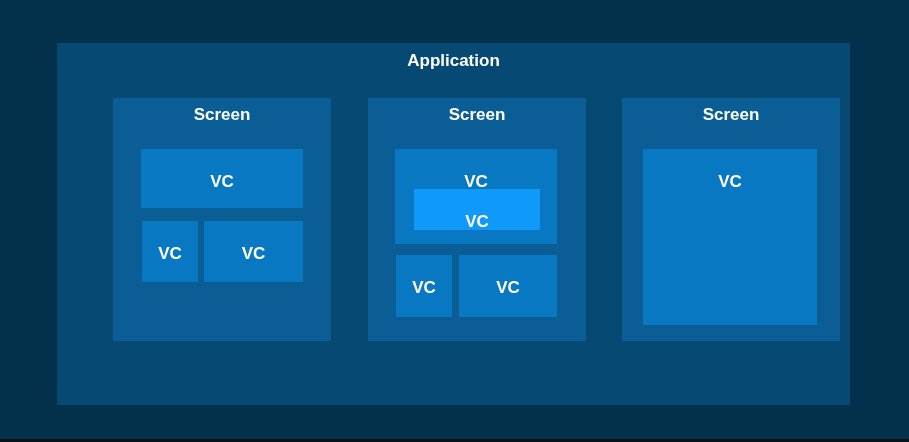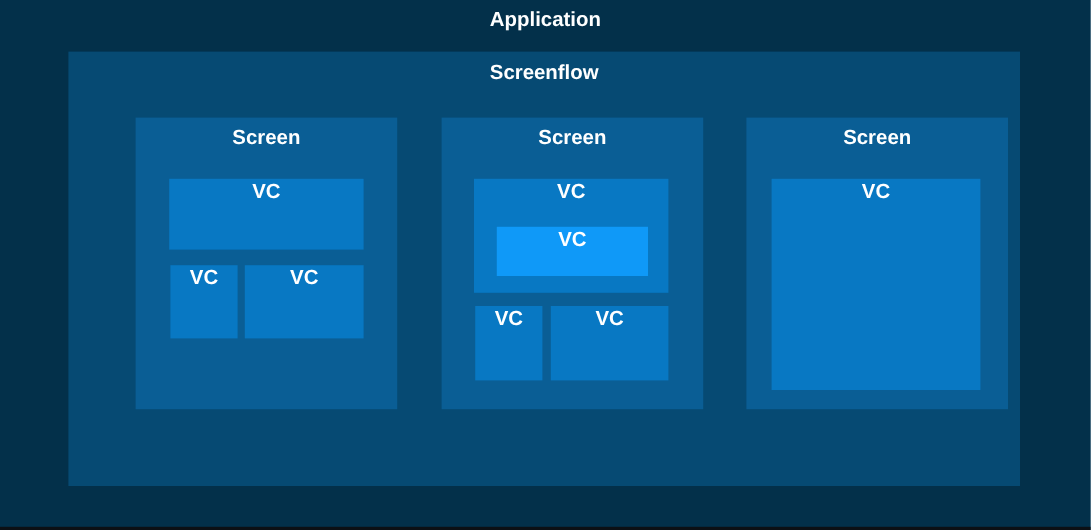--- a/index.html
+++ b/index.html
@@ -52,21 +52,21 @@
     top: 7px;
     left: 0;
     width: 100%;
     text-align: center;
   }
   .vc {
     position: absolute;
     background: var(--vc, #0878c3);
     text-align: center;
     box-sizing: border-box;
-    padding-top: 1px;
+    padding-top: 23px;
   }
   .vc-highlight { background: var(--vc-highlight, #0f99f8); }
 
   
   .s1-vc-wide  { left: 28px; top: 51px;  width: 162px; height: 59px; }
   .s1-vc-small { left: 29px; top: 123px; width: 56px;  height: 61px; }
   .s1-vc-med   { left: 91px; top: 123px; width: 99px;  height: 61px; }
 
   
   .s2-vc-container { left: 27px; top: 51px;  width: 162px; height: 95px; }
@@ -84,25 +84,24 @@
     width: 100%;
     height: 3px;
     background: var(--bottom-bar, #0c1015);
   }
 </style>
 </head>
 <body>
 
 <div class="stage">
 
-  <div class="app-title">Application</div>
 
   <div class="screenflow">
 
-    <div class="screenflow-title">Screenflow</div>
+    <div class="screenflow-title">Application</div>
 
     <div class="screen screen-1">
       <div class="screen-title">Screen</div>
       <div class="vc s1-vc-wide">VC</div>
       <div class="vc s1-vc-small">VC</div>
       <div class="vc s1-vc-med">VC</div>
     </div>
 
     <div class="screen screen-2">
       <div class="screen-title">Screen</div>

